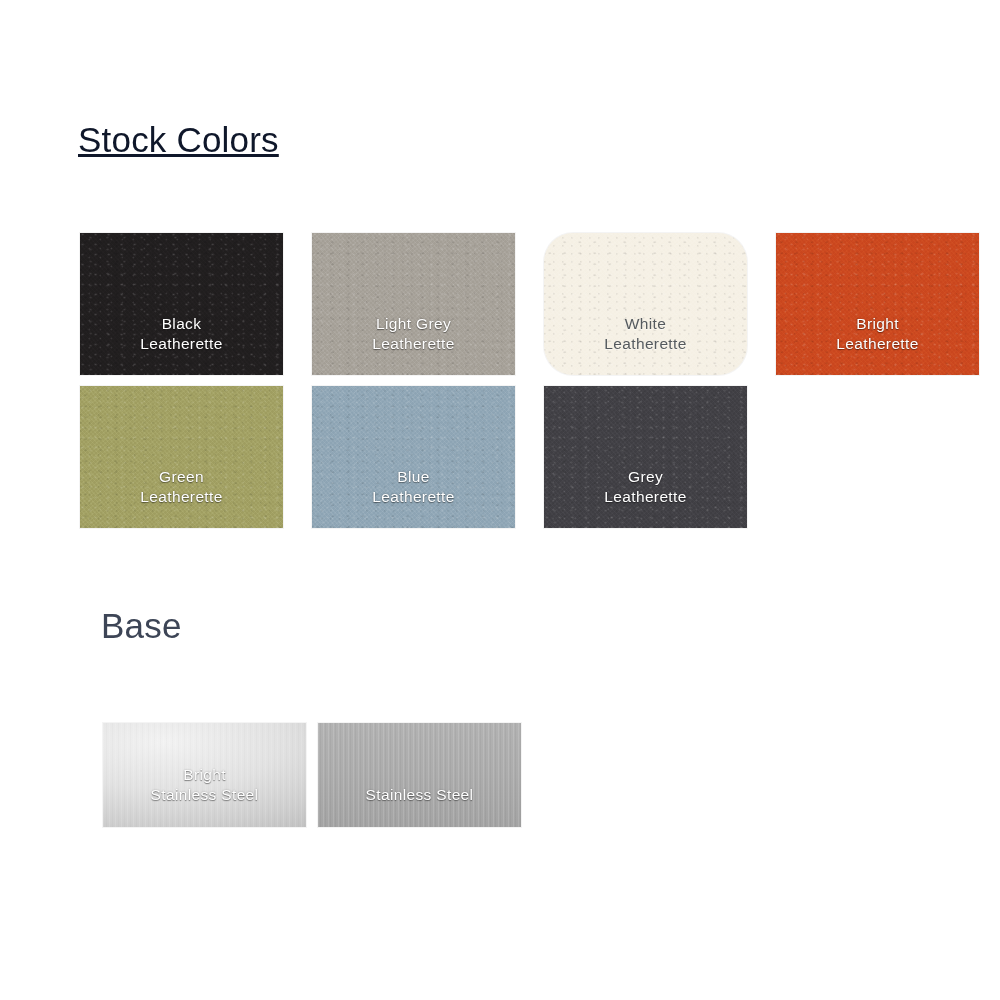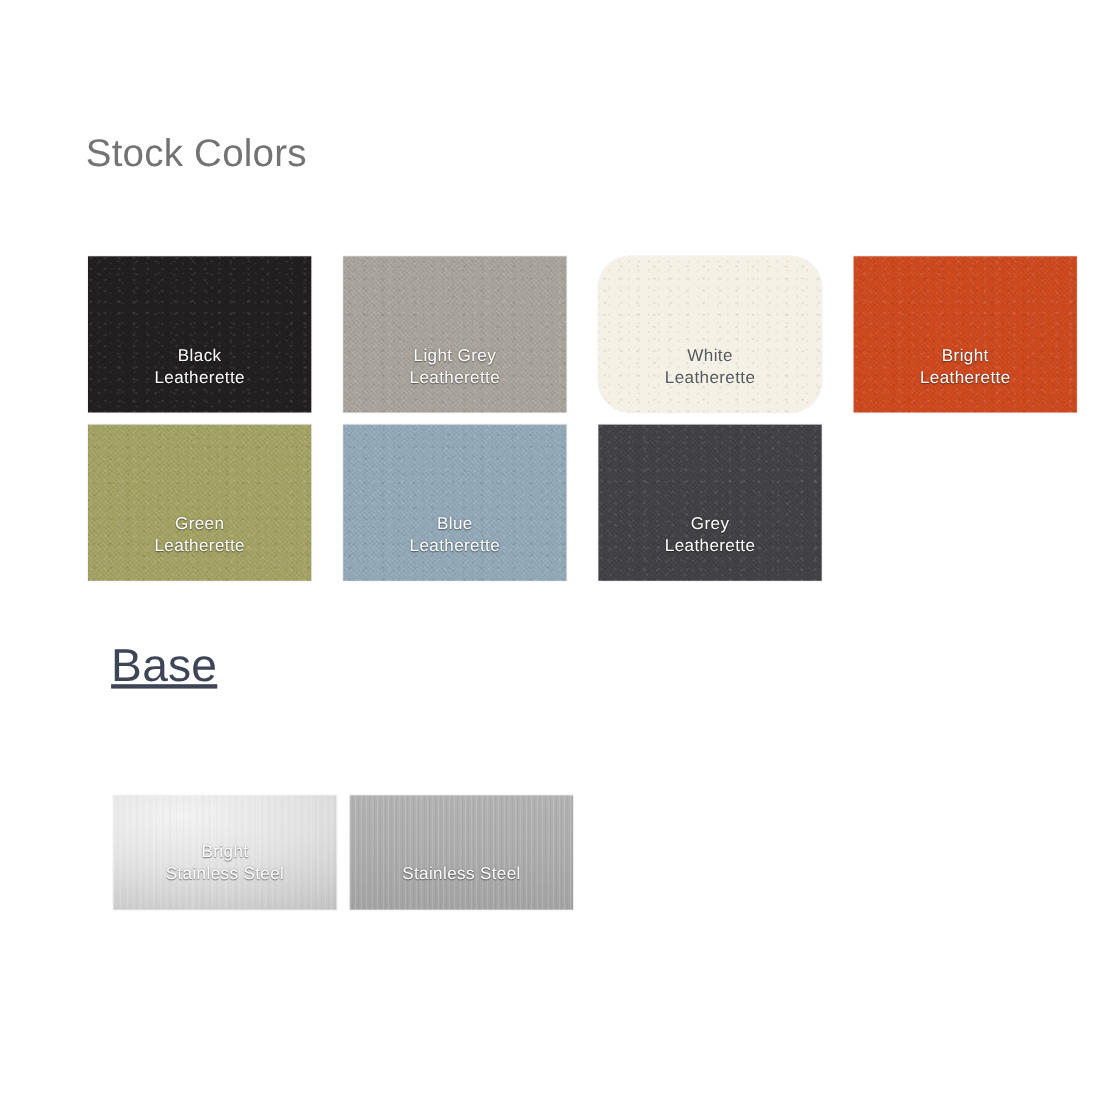--- a/index.html
+++ b/index.html
@@ -19,21 +19,21 @@
 
   
   .section-title {
     position: absolute;
     color: #3d4556;
     font-weight: 400;
     letter-spacing: 0.2px;
     white-space: nowrap;
   }
   #title-stock { left: 78px; top: 120px; font-size: 35px; }
-  #title-base  { left: 101px; top: 581px; font-size: 42px; text-decoration: underline; }
+  #title-base  { left: 101px; top: 606px; font-size: 35px; }
 
   
   .swatch-grid { position: absolute; }
   #grid-stock { left: 80px; top: 233px; }
   #grid-base  { left: 103px; top: 723px; }
 
   .swatch-row {
     display: flex;
     flex-direction: row;
   }
@@ -126,21 +126,21 @@
     color: #555a5e;
     text-shadow: 0 1px 0 rgba(255,255,255,0.55);
   }
   #grid-base .swatch-label { bottom: 22px; }
 </style>
 </head>
 <body style="background: rgb(255, 255, 255);">
 
 <div class="page">
 
-  <div class="section-title" id="title-stock" style="color: #737373;">Stock Colors</div>
+  <div class="section-title" id="title-stock" style="color: #0f172a; text-decoration: underline;">Stock Colors</div>
 
   <div class="swatch-grid" id="grid-stock">
 
     <div class="swatch-row">
       <div class="swatch leather" style="background-color: rgb(34, 31, 32);">
         <div class="swatch-label label-light">Black
 Leatherette</div>
       </div>
       <div class="swatch leather" style="background-color: rgb(169, 164, 156);">
         <div class="swatch-label label-light">Light Grey

